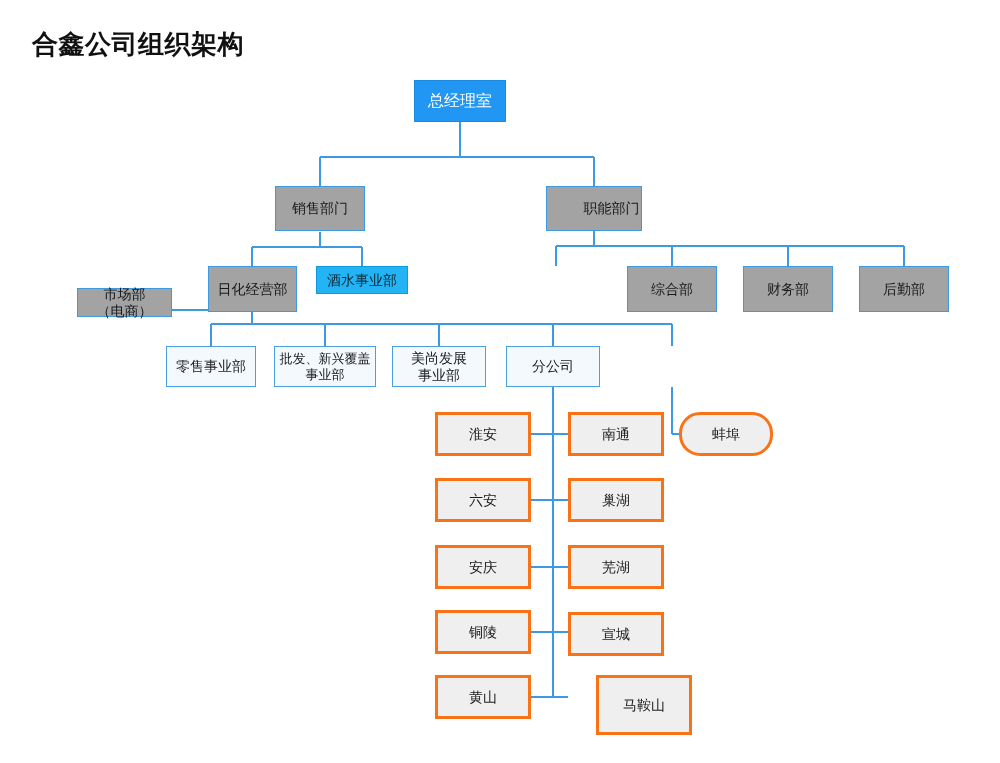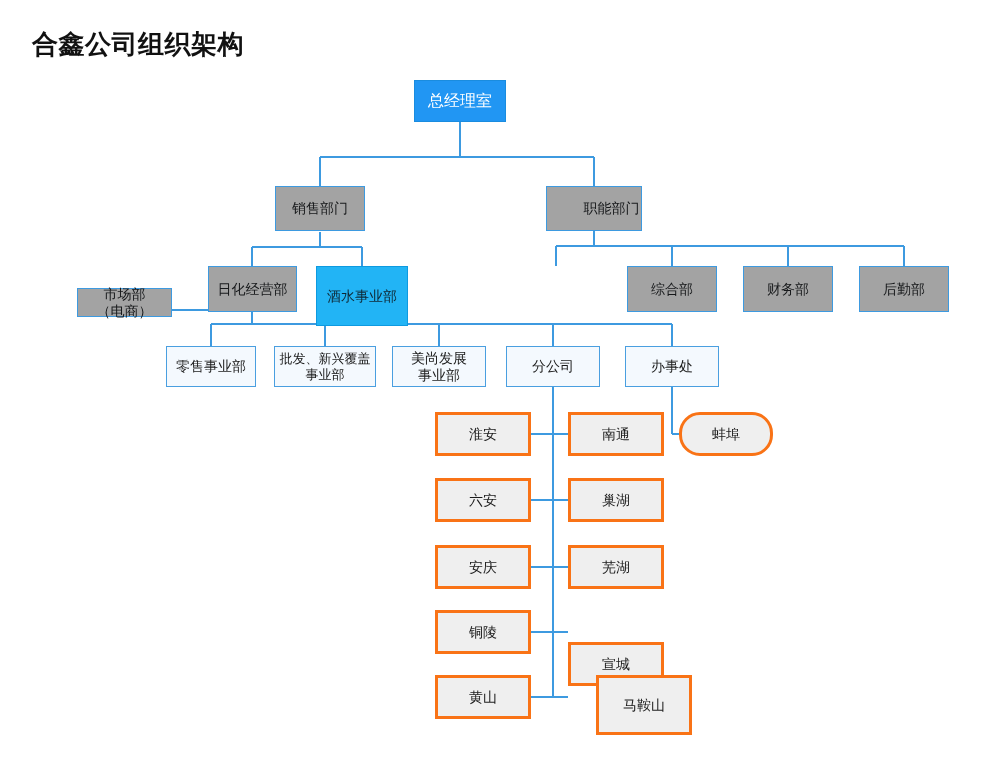--- a/index.html
+++ b/index.html
@@ -105,21 +105,21 @@
   <div class="node dept" style="left:275px;top:186px;width:90px;height:45px;">
     <span class="label">销售部门</span>
   </div>
   <div class="node dept" style="left:546px;top:186px;width:96px;height:45px;padding-left:35px;">
     <span class="label">职能部门</span>
   </div>
 
   <div class="node dept" style="left:208px;top:266px;width:89px;height:46px;">
     <span class="label">日化经营部</span>
   </div>
-  <div class="node accent" style="left:316px;top:266px;width:92px;height:60px;">
+  <div class="node accent" style="left:316px;top:266px;width:92px;height:28px;">
     <span class="label">酒水事业部</span>
   </div>
 
   <div class="node dept" style="left:77px;top:288px;width:95px;height:29px;">
     <span class="label">市场部
 （电商）</span>
   </div>
 
   <div class="node dept" style="left:627px;top:266px;width:90px;height:46px;">
     <span class="label">综合部</span>
@@ -138,23 +138,20 @@
     <span class="label">批发、新兴覆盖
 事业部</span>
   </div>
   <div class="node unit" style="left:392px;top:346px;width:94px;height:41px;">
     <span class="label">美尚发展
 事业部</span>
   </div>
   <div class="node unit" style="left:506px;top:346px;width:94px;height:41px;">
     <span class="label">分公司</span>
   </div>
-  <div class="node unit" style="left:625px;top:346px;width:94px;height:41px;">
-    <span class="label">办事处</span>
-  </div>
 
   <div class="node city" style="left:435px;top:412px;width:96px;height:44px;">
     <span class="label">淮安</span>
   </div>
   <div class="node city" style="left:435px;top:478px;width:96px;height:44px;">
     <span class="label">六安</span>
   </div>
   <div class="node city" style="left:435px;top:545px;width:96px;height:44px;">
     <span class="label">安庆</span>
   </div>
@@ -167,21 +164,21 @@
 
   <div class="node city" style="left:568px;top:412px;width:96px;height:44px;">
     <span class="label">南通</span>
   </div>
   <div class="node city" style="left:568px;top:478px;width:96px;height:44px;">
     <span class="label">巢湖</span>
   </div>
   <div class="node city" style="left:568px;top:545px;width:96px;height:44px;">
     <span class="label">芜湖</span>
   </div>
-  <div class="node city" style="left:568px;top:642px;width:96px;height:44px;">
+  <div class="node city" style="left:568px;top:612px;width:96px;height:44px;">
     <span class="label">宣城</span>
   </div>
   <div class="node city" style="left:596px;top:675px;width:96px;height:60px;justify-content:center;">
     <span class="label">马鞍山</span>
   </div>
 
   <div class="node city" style="left:679px;top:412px;width:94px;height:44px;border-radius:21px;">
     <span class="label">蚌埠</span>
   </div>
 

